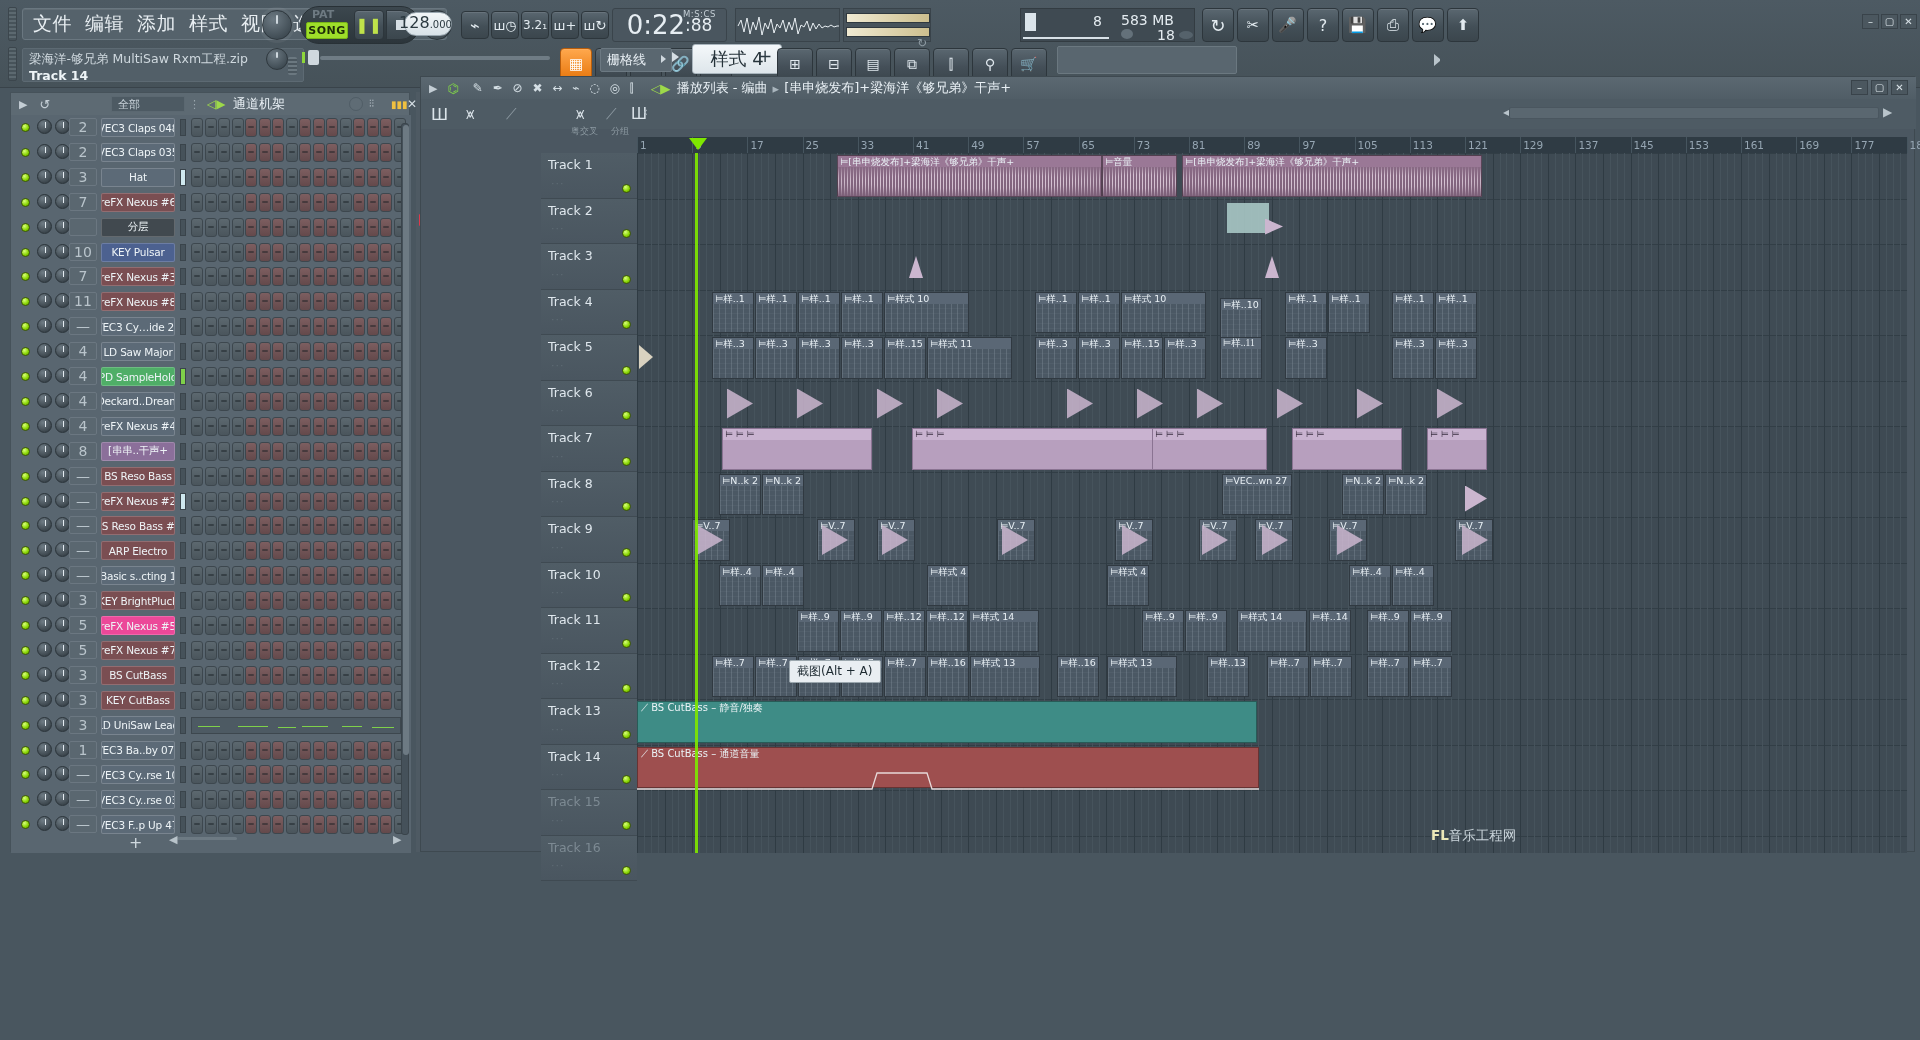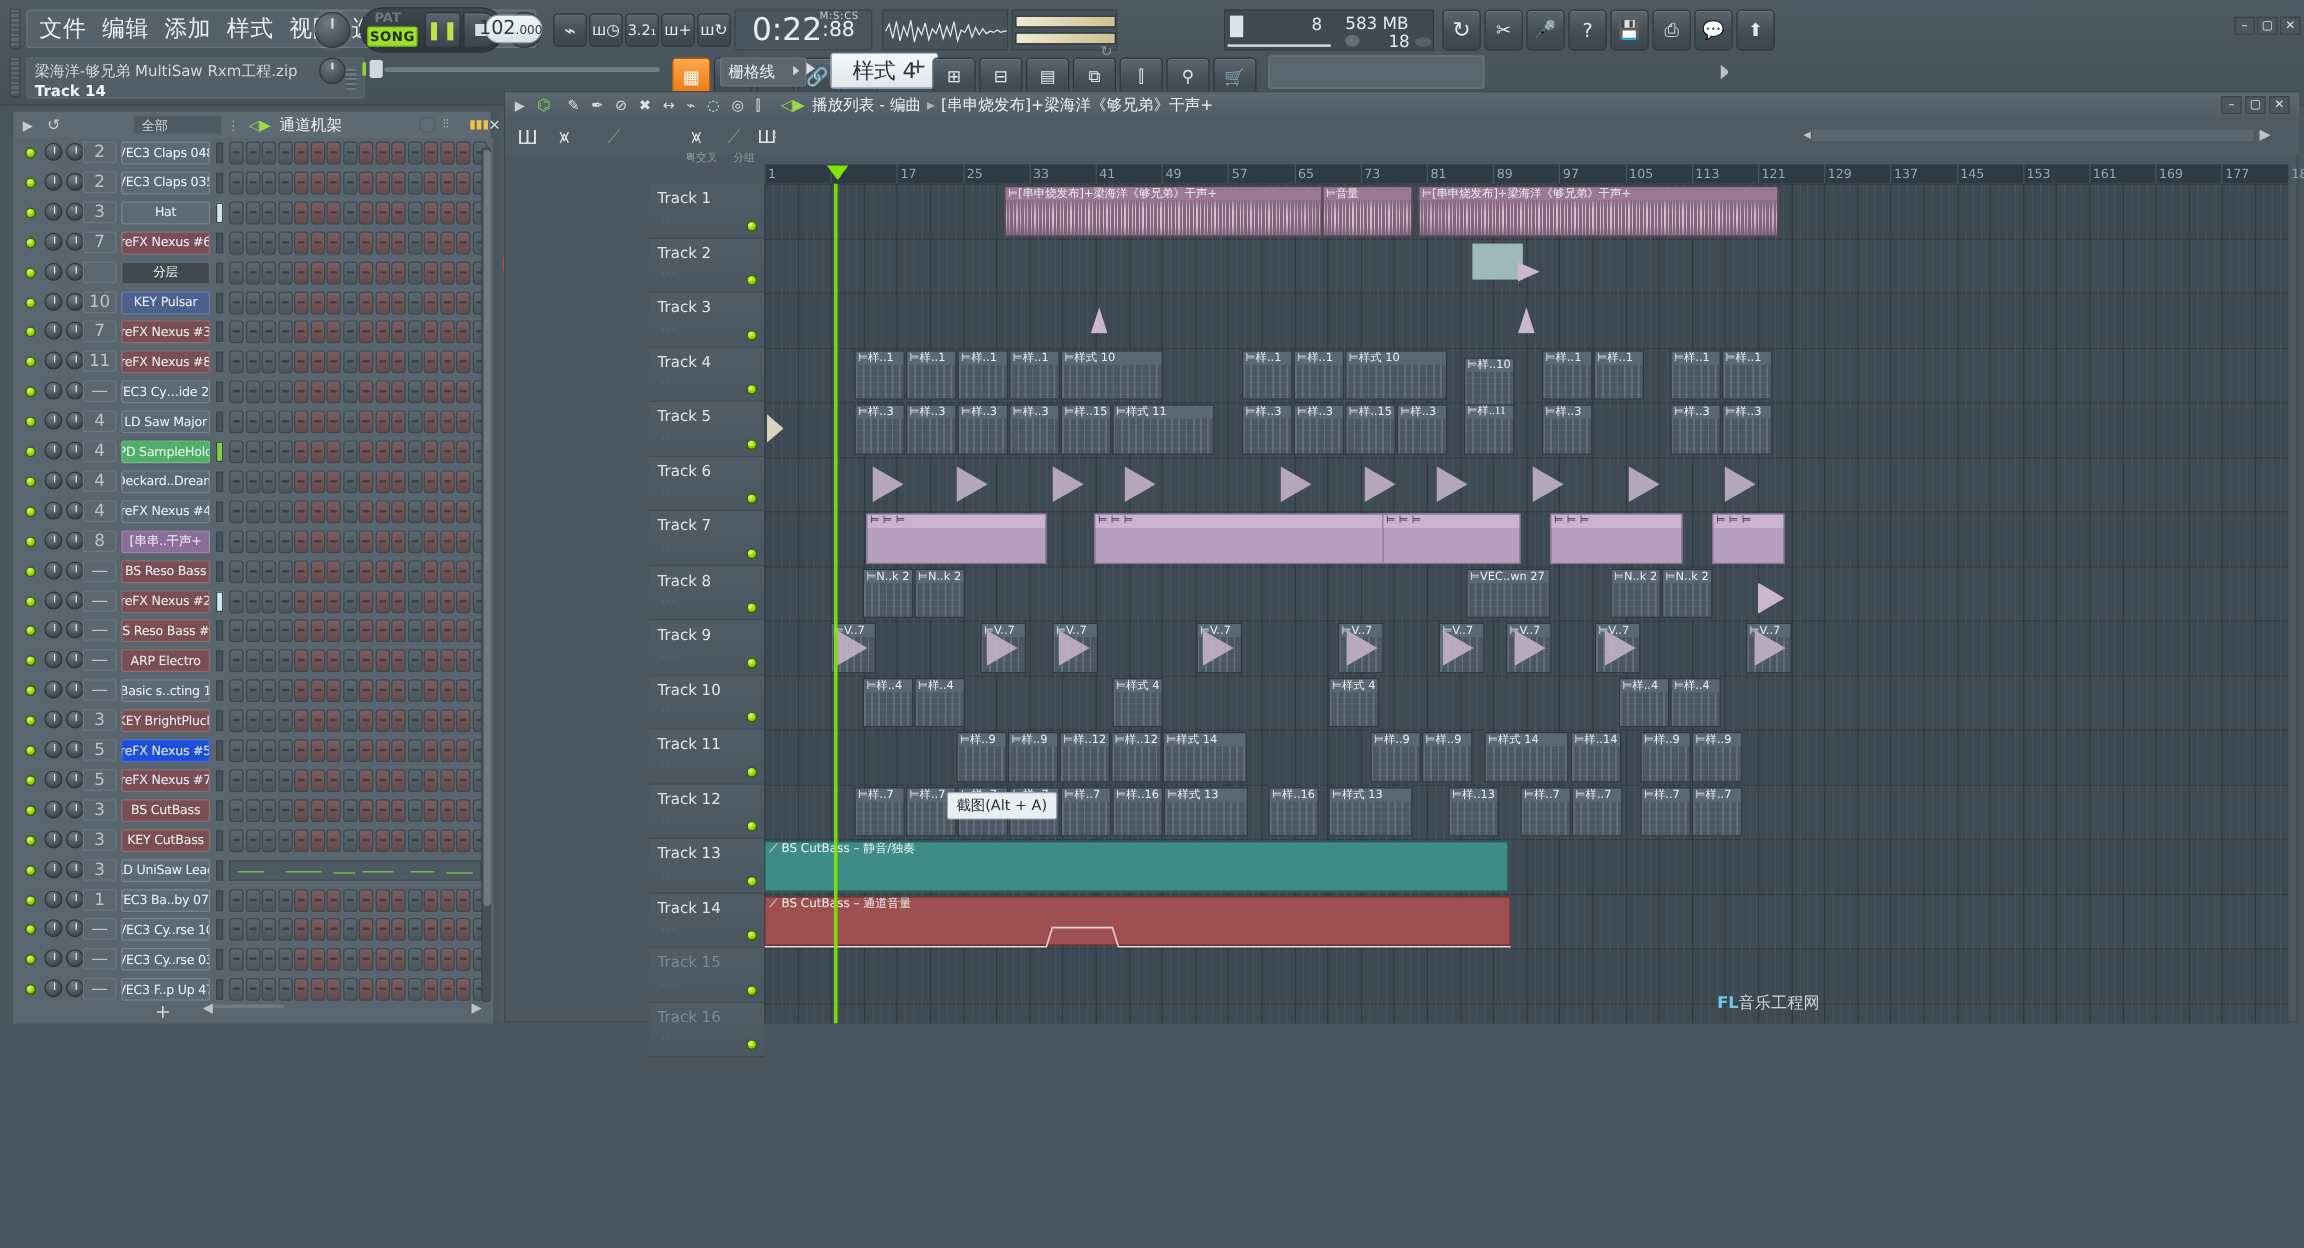--- a/index.html
+++ b/index.html
@@ -218,21 +218,21 @@
   .clip.pat .cl-hdr { background:#5a6775; }
   .clip.audio { background: linear-gradient(180deg,#8e6e8a,#7d6079); }
   .clip.audio .cl-hdr { background:#9a7896; }
 
   .playhead { position:absolute; top:0; width:3px; height:700px; background:#7ee600; opacity:.92; }
 
   .tooltip { position:absolute; background:#e9eef2; border:1px solid #9aa6ad;
       color:#1d2a31; font-size:12px; padding:2px 7px; border-radius:2px; }
 
   .watermark { position:absolute; color:#d8e2e8; font-size:13.5px; opacity:.9; }
-  .wm-fl { color:#7dd3fc; font-weight:bold; }
+  .wm-fl { color:#fef9c3; font-weight:bold; }
 
   .scrollbar { position:absolute; background:#45515a; border:1px solid #3a444b; border-radius:3px;}
   .scrollthumb { position:absolute; background:#6d7a83; border-radius:3px; }
 </style>
 </head>
 <body>
 
 <div class="app">
 
   <div class="toolbar">
@@ -271,21 +271,21 @@
     <div class="btnface" style="left:386px; top:10px; width:30px; height:30px; border-radius:0 15px 15px 0;">
       <span style="width:10px;height:10px;background:#d7dfe5;display:block;"></span>
     </div>
     <div style="position:absolute; left:422px; top:10px; width:30px; height:30px; border-radius:50%;
          background: radial-gradient(circle at 38% 30%,#5d6a73,#3b454c); border:1px solid #2b343a;
          display:flex; align-items:center; justify-content:center;">
       <span style="width:13px;height:13px;border-radius:50%;background:#e4513f;display:block;"></span>
     </div>
 
     <div class="tempo">
-      <span>102</span>
+      <span>128</span>
         <small>.000</small>
     </div>
 
     <div class="btnface" style="left:461px; top:11px; width:28px; height:28px;">
       <span style="font-size:16px;">⌁</span>
     </div>
     <div class="btnface" style="left:491px; top:11px; width:28px; height:28px;">
       <span style="font-size:13px;">ш◷</span>
     </div>
     <div class="btnface" style="left:521px; top:11px; width:28px; height:28px;">
@@ -940,21 +940,21 @@
               <div class="step accent"></div>
               <div class="step accent"></div>
               <div class="step"></div>
             </div>
           </div>
           <div class="chan-row" style="top: 498px;">
             <div class="led"></div>
             <div class="miniknob" style="left: 26px;"></div>
             <div class="miniknob" style="left: 44px;"></div>
             <div class="numbox">5</div>
-            <div class="cname" style="background: #1d4ed8;">reFX Nexus #5</div>
+            <div class="cname" style="background: #ec4899;">reFX Nexus #5</div>
             <div class="cmeter"></div>
             <div class="steps">
               <div class="step"></div>
               <div class="step"></div>
               <div class="step"></div>
               <div class="step"></div>
               <div class="step accent"></div>
               <div class="step accent"></div>
               <div class="step accent"></div>
               <div class="step"></div>

